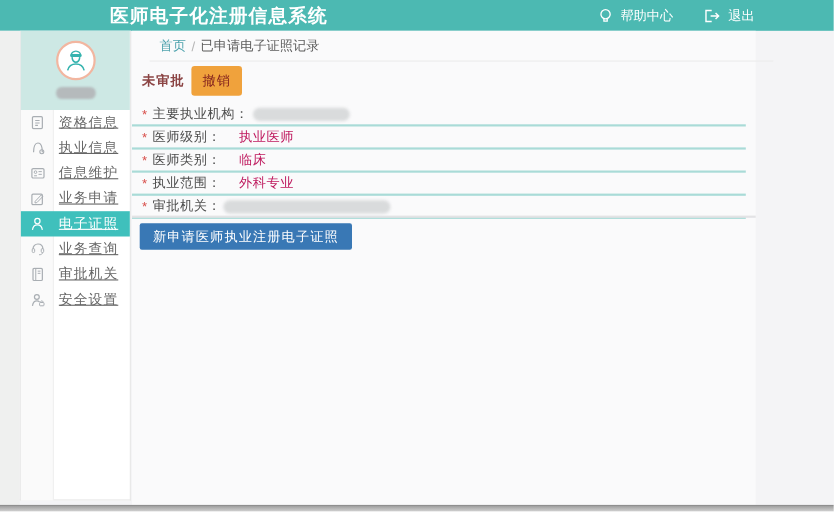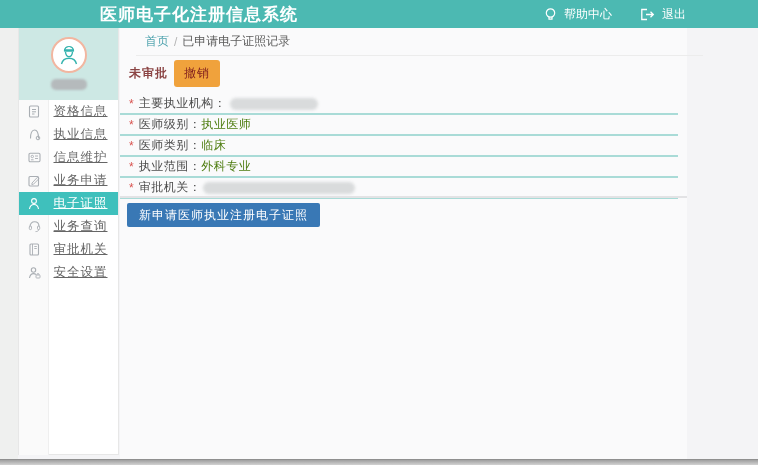--- a/index.html
+++ b/index.html
@@ -102,21 +102,21 @@
     font-family:"Liberation Sans","DejaVu Sans",sans-serif;
   }
   .fields { position:absolute; left:0; top:66px; width:558px; }
   .field-row {
     height:21px; display:flex; align-items:center;
     border-bottom:2px solid #a9dbd7;
     padding-left:9px; font-size:12px;
   }
   .req-star { color:#d9534f; margin-right:5px; font-size:12px; }
   .field-label { color:#4d4d4d; letter-spacing:0.5px; }
-  .field-value { color:#4d7c0f; letter-spacing:0.5px; }
+  .field-value { color:#be185d; letter-spacing:0.5px;margin-left:16px; }
   .redacted-blob {
     height:12px; border-radius:6px; background:#d9dbdc; filter:blur(1.5px);
   }
   .blob-1 { width:88px; margin-left:4px; }
   .blob-2 { width:152px; margin-left:2px; }
   .section-divider {
     position:absolute; left:0; top:168px; width:567px; height:2px;
     background:#e3e3e5;
   }
   .new-app-btn {

